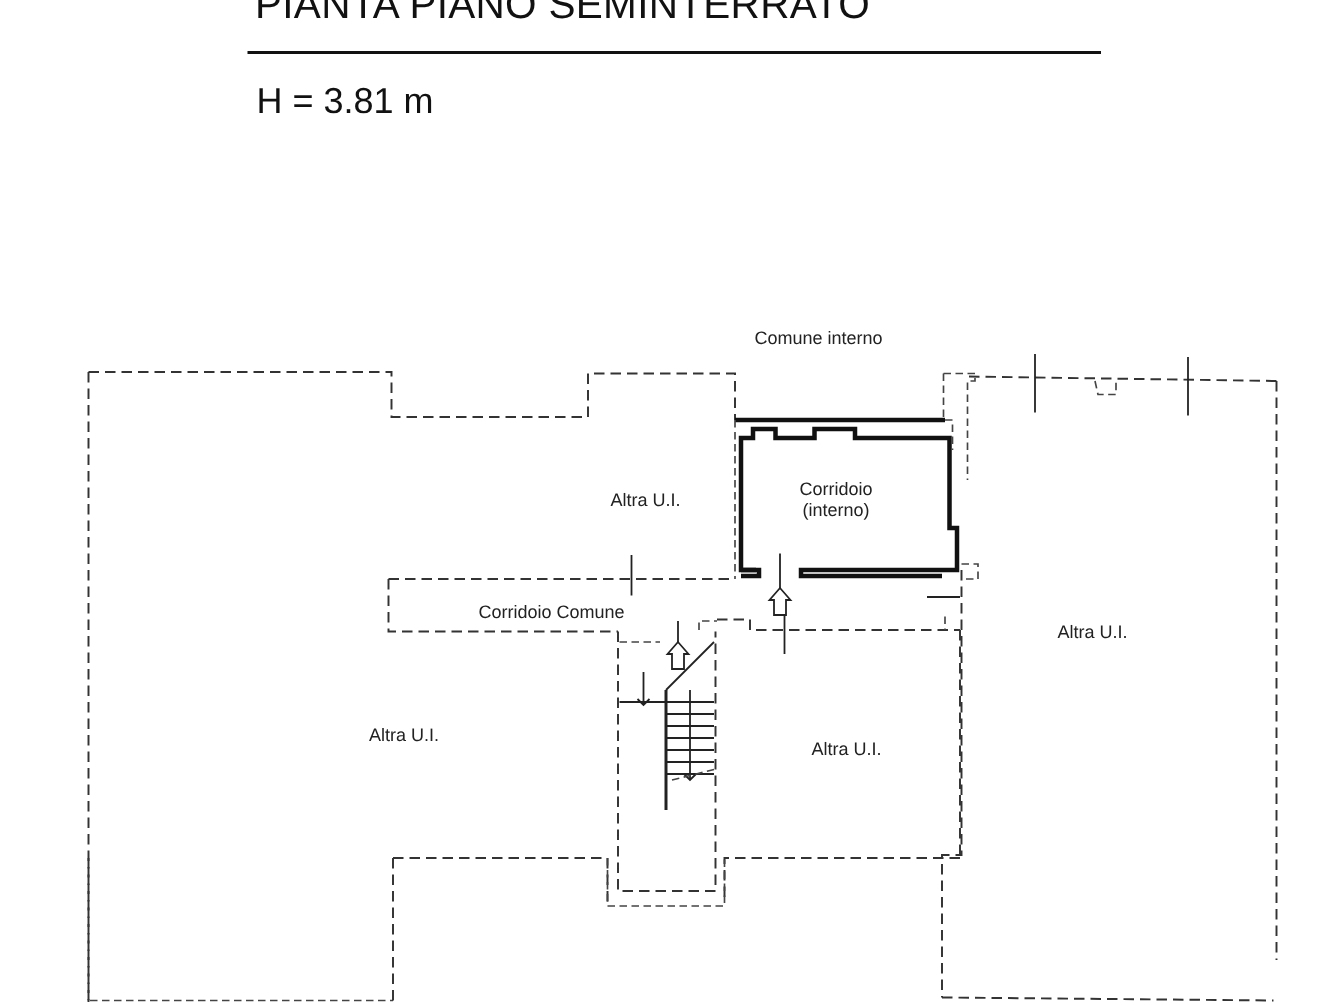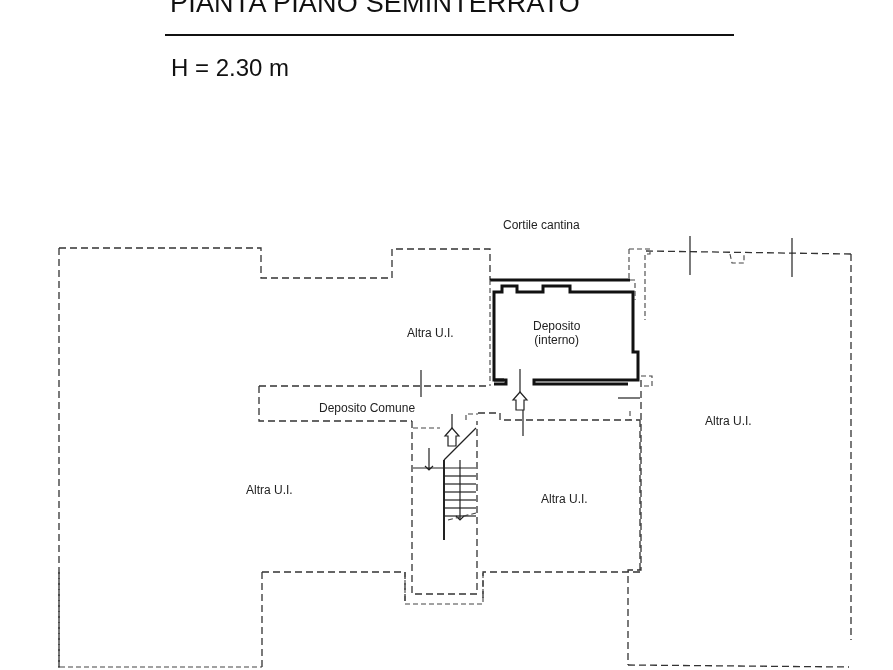--- a/index.html
+++ b/index.html
@@ -13,21 +13,21 @@
     .wall { fill: none; stroke: #111; stroke-width: 3; stroke-linejoin: miter; }
     .thin { fill: none; stroke: #222; stroke-width: 1.2; }
     .arrow { fill: #fff; stroke: #222; stroke-width: 1.2; }
     .room-label { position: absolute; font-size: 12px; color: #222; white-space: nowrap; text-align: center; line-height: 14px; }
   </style>
 </head>
 <body>
 
 <div class="title">PIANTA PIANO SEMINTERRATO</div>
 <div class="title-rule"></div>
-<div class="height-label">H = 2.30 m</div>
+<div class="height-label">H = 3.81 m</div>
 
 <svg class="plan" width="893" height="670" viewBox="0 0 893 670" xmlns="http://www.w3.org/2000/svg">
 
   <path class="dash" d="M59 248 L261 248 L261 278 L392 278 L392 249 L490 249 L490 280"></path>
   <path class="dash" d="M59 248 L59 668"></path>
   <path class="dash-fine" d="M60 667 L262 667"></path>
 
   <path class="dash" d="M259 386 L490 386"></path>
   <path class="dash" d="M259 386 L259 421 L412 421"></path>
   <path class="dash" d="M478 413 L500 413 L500 420 L640 420"></path>
@@ -76,22 +76,22 @@
   <path class="thin" d="M444 516 L476 516"></path>
   <path class="thin" d="M460 460 L460 520"></path>
   <path class="thin" d="M456 516 L460 520 L464 516"></path>
   <path class="thin" d="M429 448 L429 470 M425 466 L429 470 L433 466"></path>
   <path class="dash-fine" d="M448 520 L476 513"></path>
 
   <path class="arrow" d="M452 428 L445 436 L448 436 L448 446 L456 446 L456 436 L459 436 Z"></path>
   <path class="thin" d="M452 414 L452 428"></path>
 </svg>
 
-<div class="room-label" style="left:503px; top:218px;">Cortile cantina</div>
+<div class="room-label" style="left:503px; top:218px;">Comune interno</div>
 <div class="room-label" style="left:533px; top:319px;">
-  <div>Deposito</div>
+  <div>Corridoio</div>
   <div>(interno)</div>
 </div>
 <div class="room-label" style="left:407px; top:326px;">Altra U.I.</div>
-<div class="room-label" style="left:319px; top:401px;">Deposito Comune</div>
+<div class="room-label" style="left:319px; top:401px;">Corridoio Comune</div>
 <div class="room-label" style="left:246px; top:483px;">Altra U.I.</div>
 <div class="room-label" style="left:541px; top:492px;">Altra U.I.</div>
 <div class="room-label" style="left:705px; top:414px;">Altra U.I.</div>
 
 </body></html>

